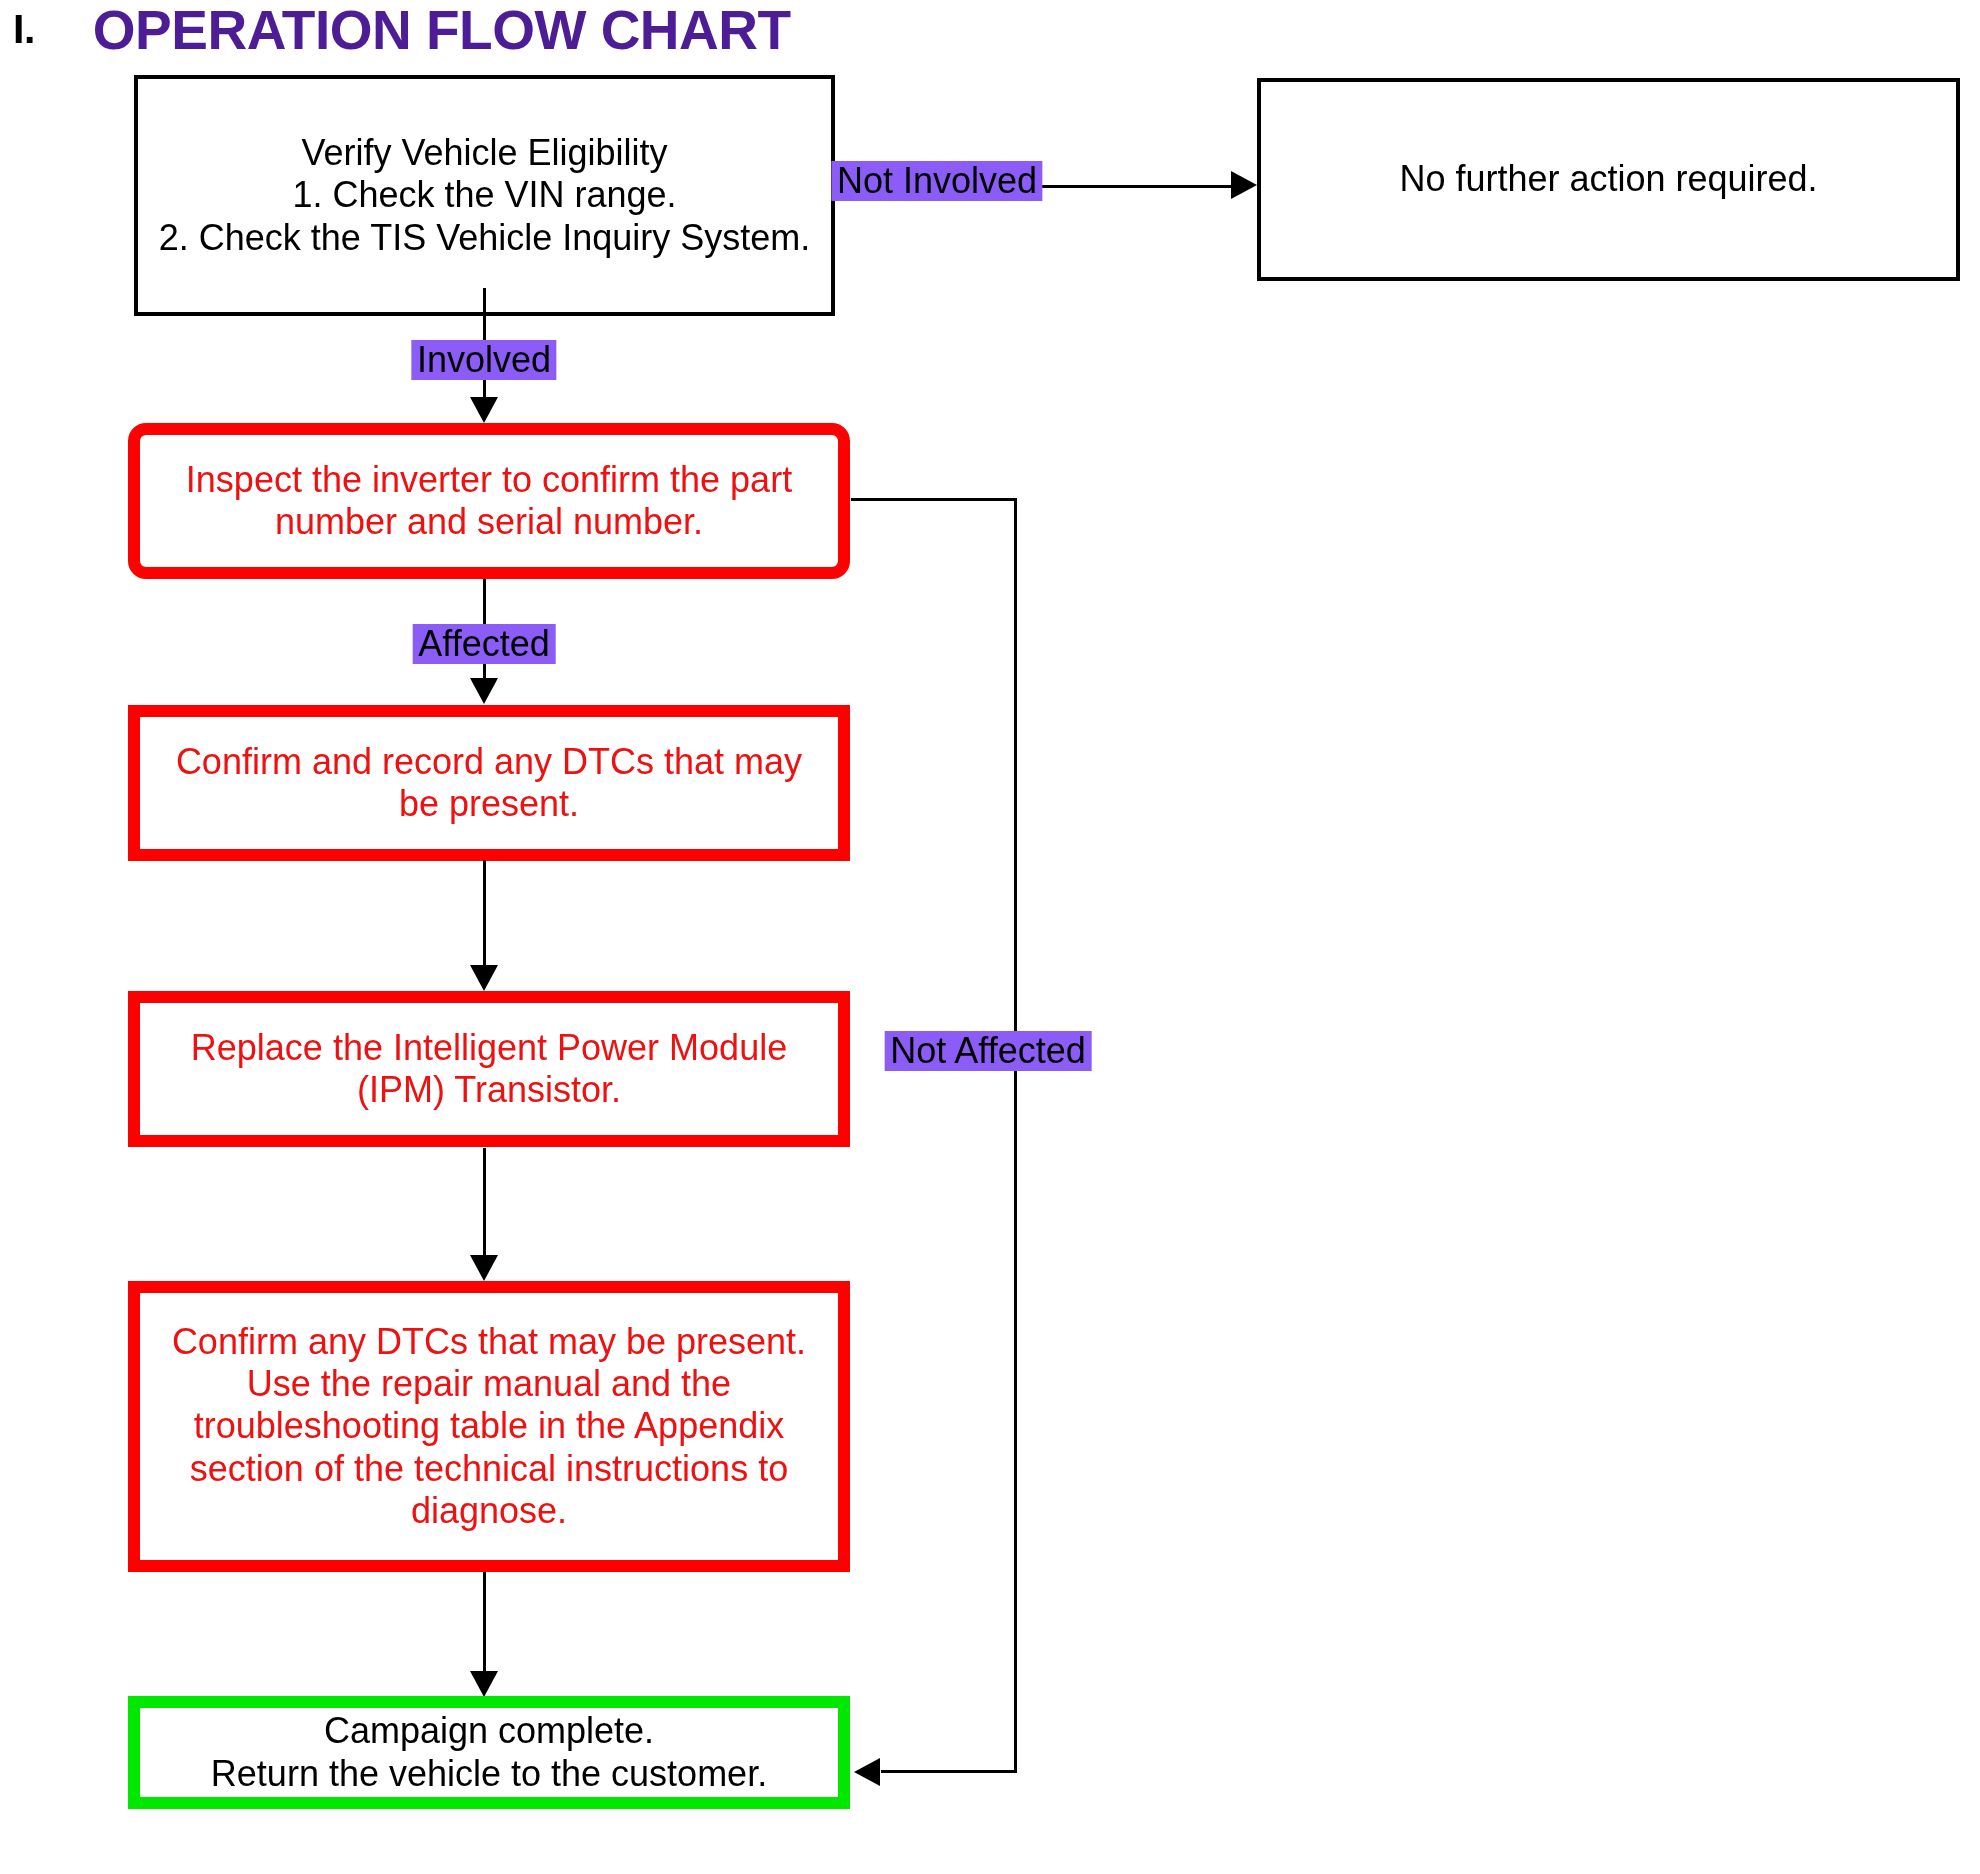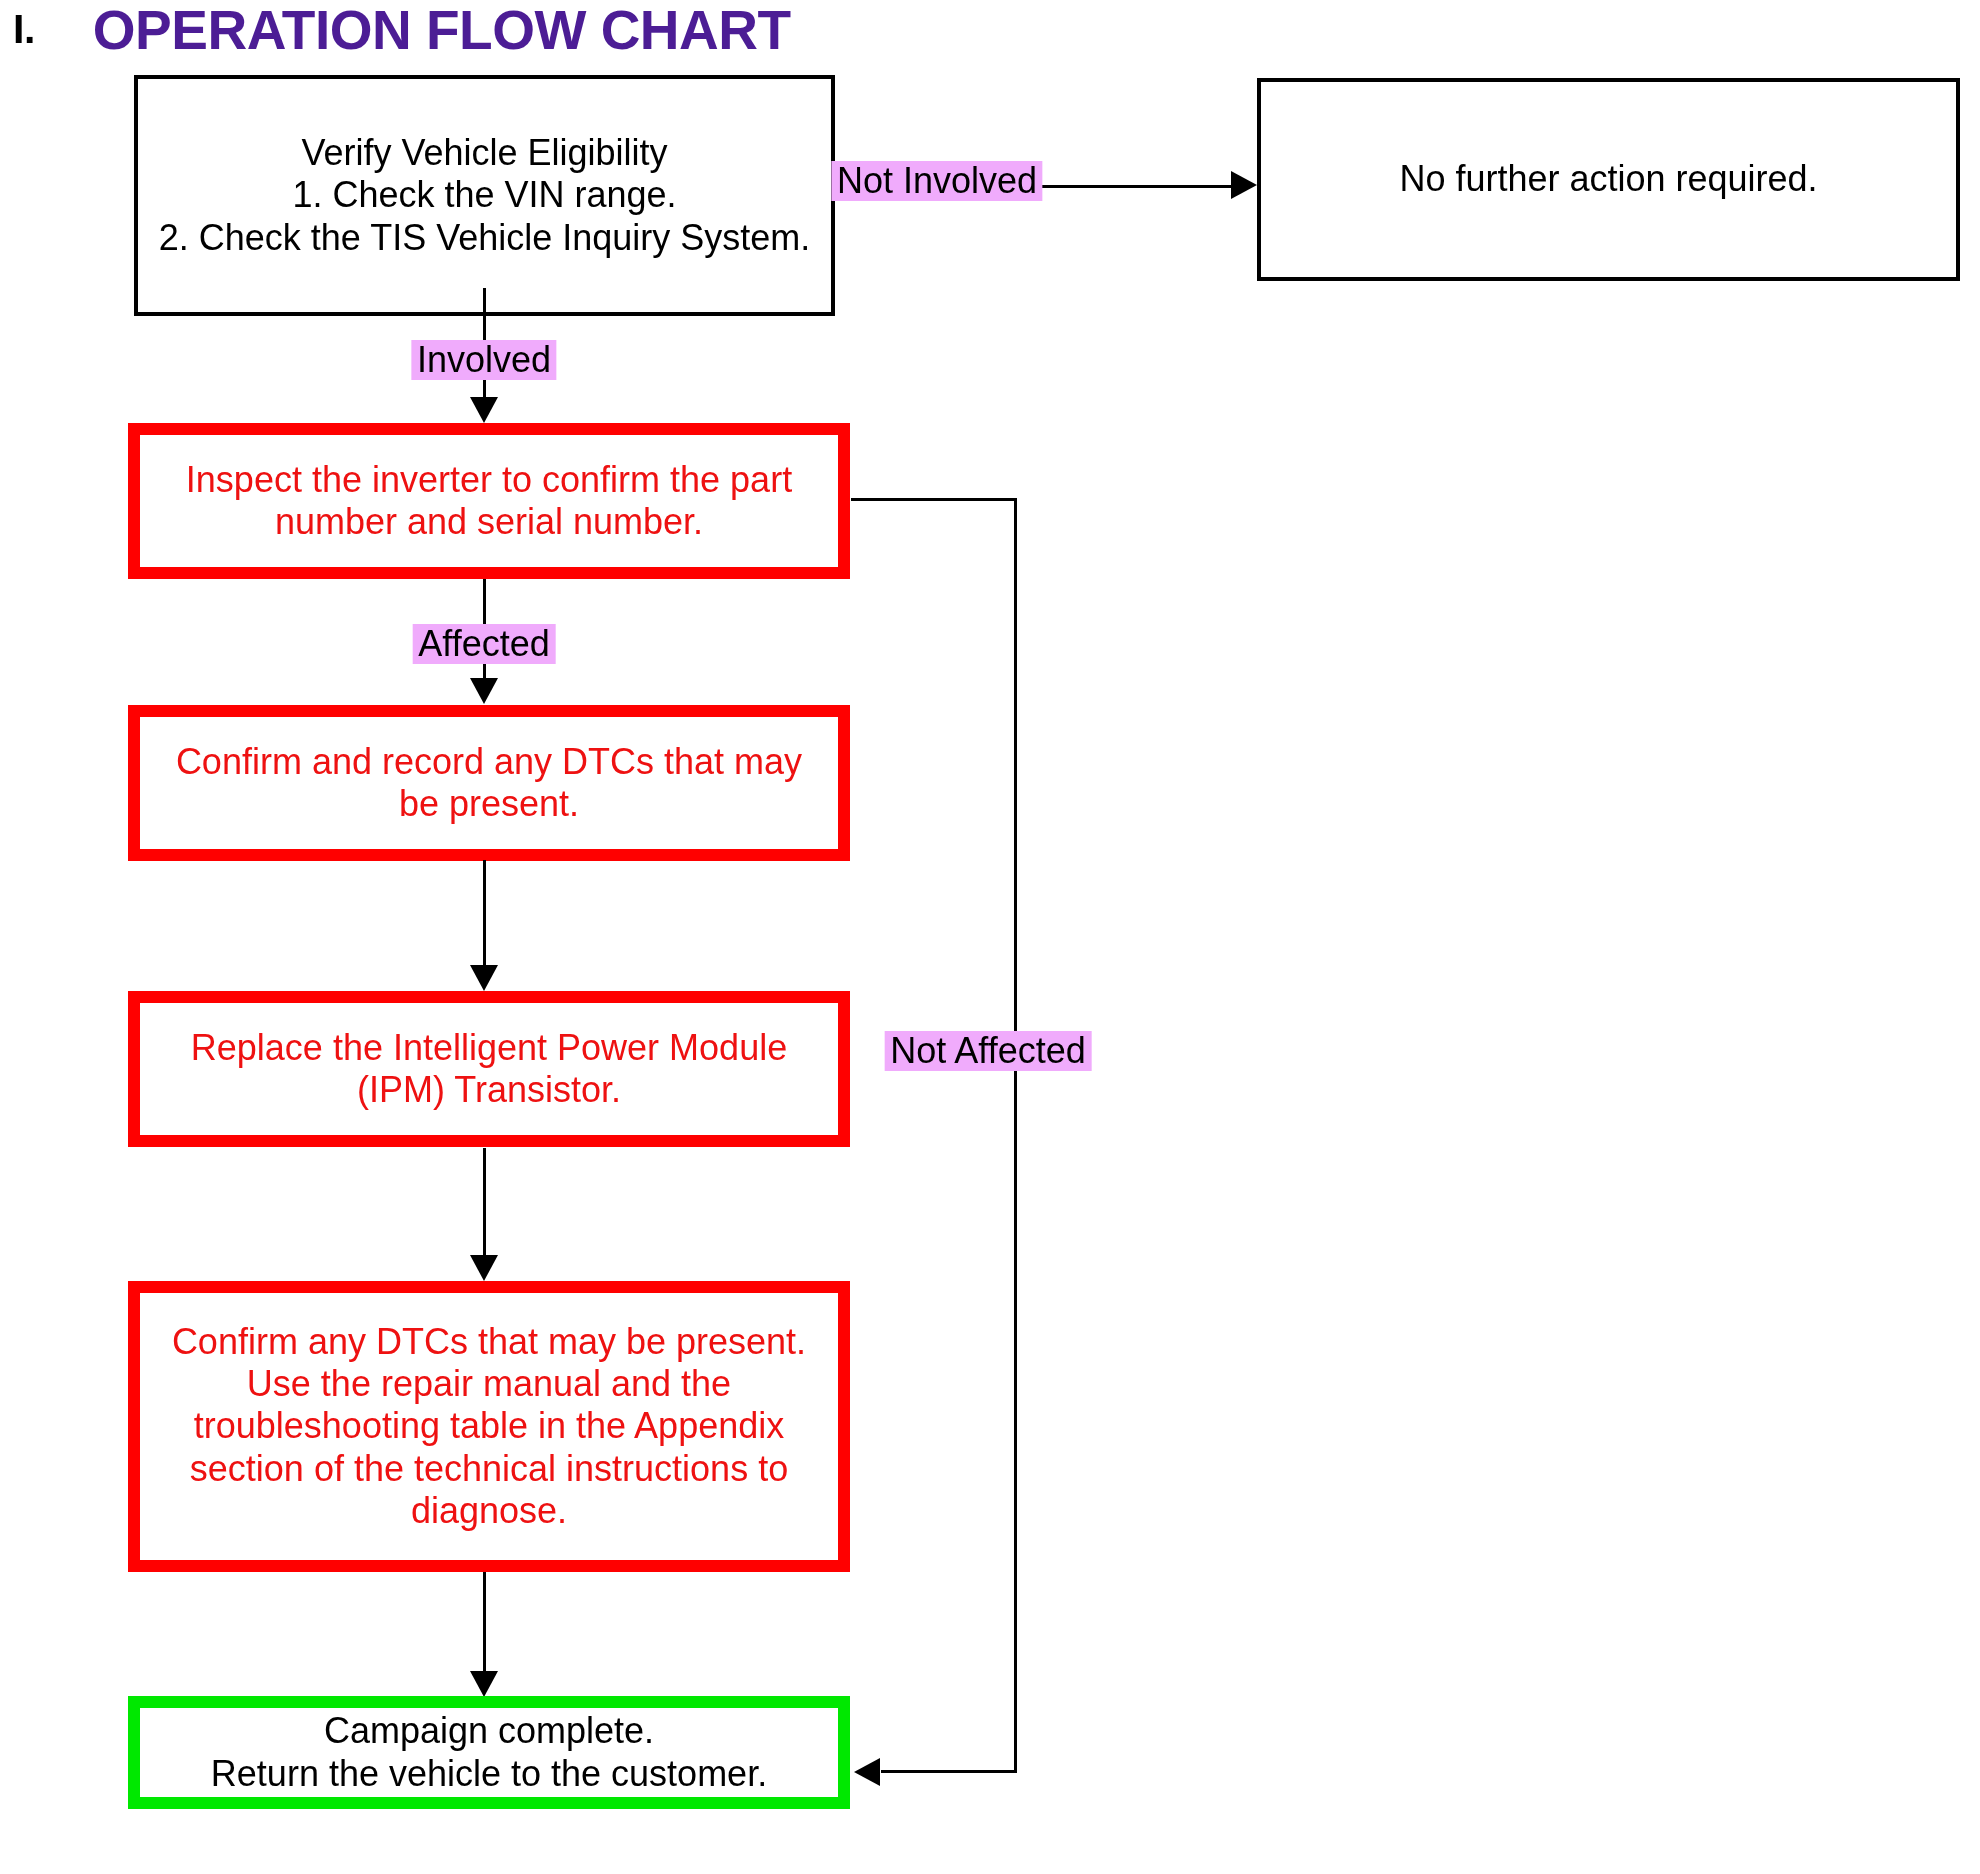--- a/index.html
+++ b/index.html
@@ -38,21 +38,21 @@
     border-left:14px solid transparent;border-right:14px solid transparent;
     border-top:26px solid #000000;}
   .arrow-right{position:absolute;width:0;height:0;
     border-top:14px solid transparent;border-bottom:14px solid transparent;
     border-left:26px solid #000000;}
   .arrow-left{position:absolute;width:0;height:0;
     border-top:14px solid transparent;border-bottom:14px solid transparent;
     border-right:26px solid #000000;}
 
   
-  .edge-label{position:absolute;background:#f0abfc;color:#000000;
+  .edge-label{position:absolute;background:#8b5cf6;color:#000000;
               font-size:36px;line-height:1;white-space:nowrap;padding:1.9px 5.6px;
               text-align:center;}
 </style>
 </head>
 <body>
 
 <div id="stage">
 
   <div class="title-row">
     <span class="title-num">I.</span>
@@ -70,21 +70,21 @@
   </div>
 
   <div class="hline" style="left:835px;top:185px;width:397px;"></div>
   <div class="arrow-right" style="left:1231px;top:171px;"></div>
   <div class="edge-label" style="left:937px;top:161px;transform:translateX(-50%);">Not Involved</div>
 
   <div class="vline" style="left:483px;top:288px;width:2.8px;height:110px;"></div>
   <div class="arrow-down" style="left:470px;top:397px;"></div>
   <div class="edge-label" style="left:484px;top:340px;transform:translateX(-50%);">Involved</div>
 
-  <div class="node redbox" style="left:128px;top:423px;width:722px;height:156px;padding:3.7px 15px;">
+  <div class="node redbox" style="left:128px;top:423px;width:722px;height:156px;padding:3.7px 15px;border-radius:18px;">
     <span class="txt">Inspect the inverter to confirm the part number and serial number.</span>
   </div>
 
   <div class="vline" style="left:483px;top:579px;width:2.8px;height:101px;"></div>
   <div class="arrow-down" style="left:470px;top:678px;"></div>
   <div class="edge-label" style="left:484px;top:624px;transform:translateX(-50%);">Affected</div>
 
   <div class="node redbox" style="left:128px;top:705px;width:722px;height:156px;padding:3.7px 15px;">
     <span class="txt">Confirm and record any DTCs that may be present.</span>
   </div>

